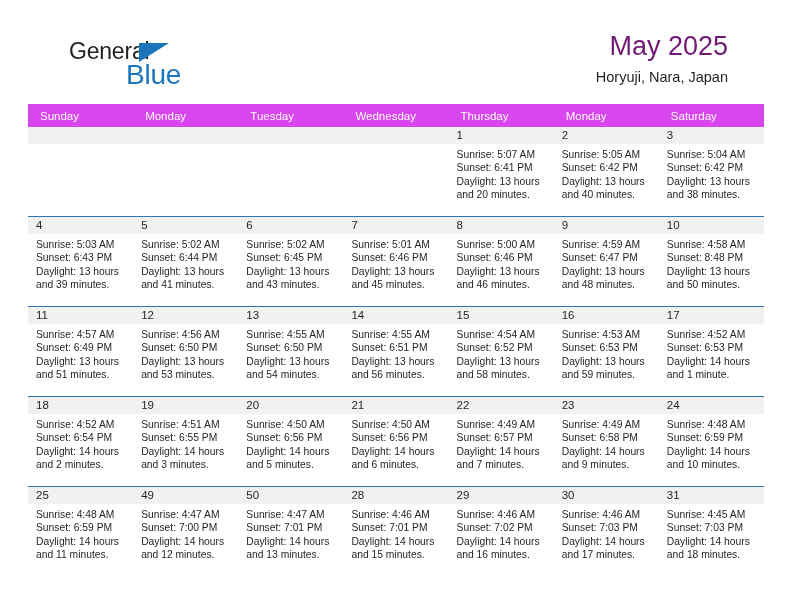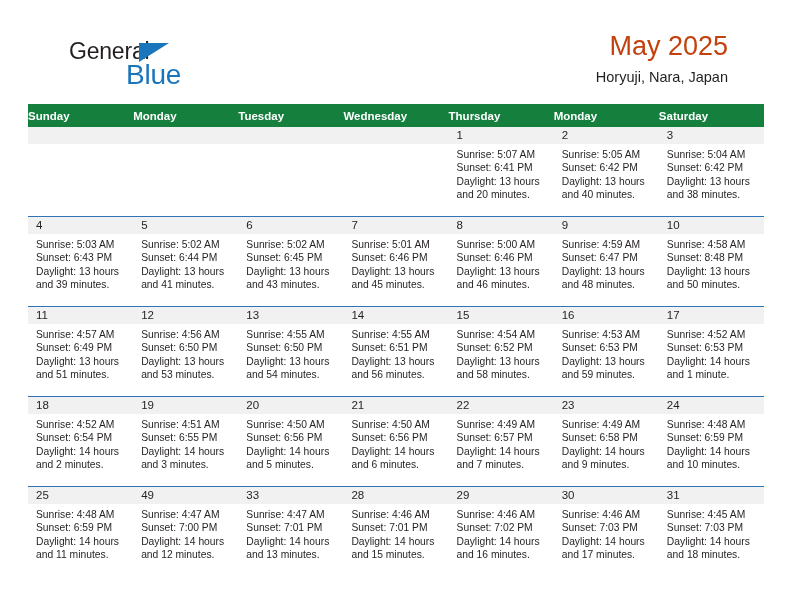--- a/index.html
+++ b/index.html
@@ -68,21 +68,21 @@
   }
 
   .title-block {
     position: absolute;
     right: 36px;
     top: 32px;
     text-align: right;
   }
   .cal-title {
     font-size: 27px;
-    color: #c2410c;
+    color: #701a75;
     line-height: 1.05;
     white-space: nowrap;
   }
   .cal-subtitle {
     font-size: 14.5px;
     color: #231f20;
     margin-top: 9px;
     white-space: nowrap;
     padding-left: 22px;
   }
@@ -92,26 +92,26 @@
     position: absolute;
     left: 28px;
     top: 104px;
     width: 736px;
     border-collapse: collapse;
     table-layout: fixed;
   }
   .calendar col { width: 105.14px; }
 
   .calendar th {
-    background: #15803d;
+    background: #d946ef;
     color: #ffffff;
     font-size: 11.5px;
-    font-weight: bold;
+    font-weight: normal;
     text-align: left;
-    padding: 5px 0 5px 0;
+    padding: 5px 0 5px 12px;
     height: 13px;
     border: none;
   }
 
   .calendar td {
     vertical-align: top;
     padding: 0;
     border: none;
     height: 89px;
     border-top: 1px solid #2e75b6;
@@ -454,21 +454,21 @@
           <td>
             <div class="daynum">49</div>
             <div class="cellbody">
               <div>Sunrise: 4:47 AM</div>
               <div>Sunset: 7:00 PM</div>
               <div>Daylight: 14 hours</div>
               <div>and 12 minutes.</div>
             </div>
           </td>
           <td>
-            <div class="daynum">33</div>
+            <div class="daynum">50</div>
             <div class="cellbody">
               <div>Sunrise: 4:47 AM</div>
               <div>Sunset: 7:01 PM</div>
               <div>Daylight: 14 hours</div>
               <div>and 13 minutes.</div>
             </div>
           </td>
           <td>
             <div class="daynum">28</div>
             <div class="cellbody">

